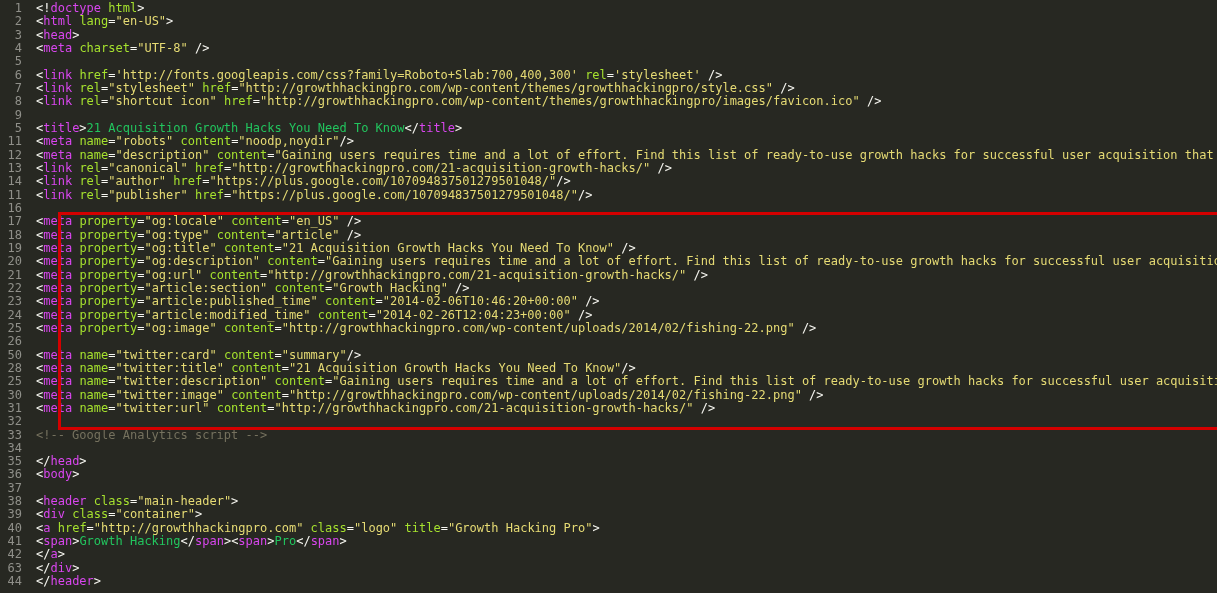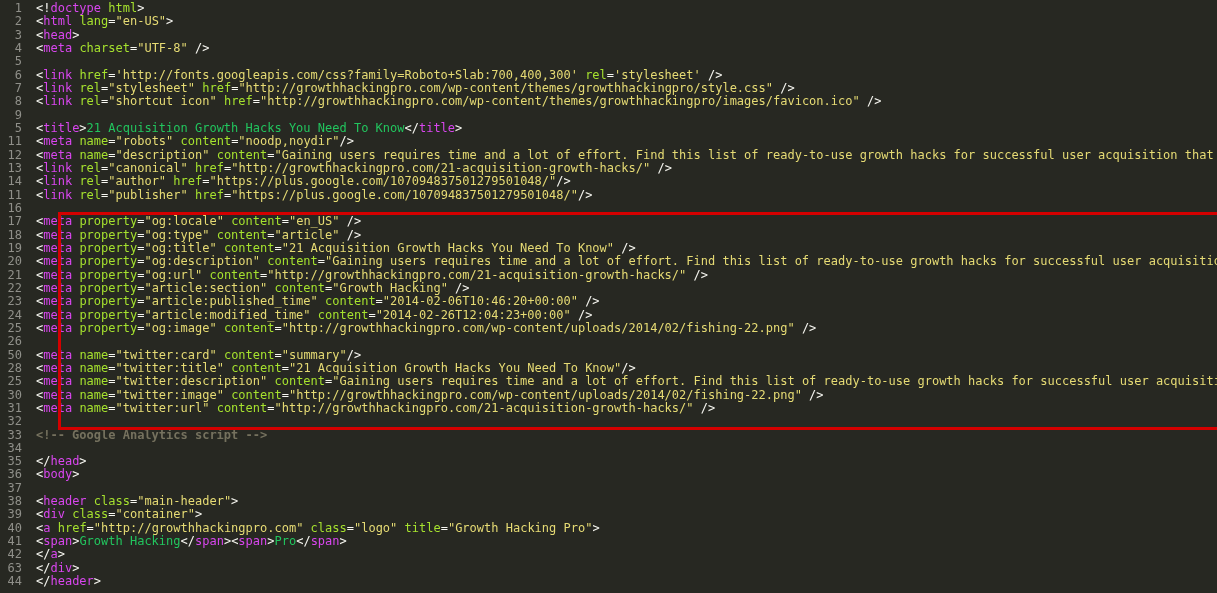--- a/index.html
+++ b/index.html
@@ -51,21 +51,21 @@
     pointer-events: none;
     z-index: 5;
   }
   
   .punc   { color: #f8f8f2; }
   .tag    { color: #d946ef; }
   .attr   { color: #a6e22e; }
   .op     { color: #f8f8f2; }
   .str    { color: #e6db74; }
   .txt    { color: #22c55e; }
-  .cmt    { color: #75715e; font-weight: bold; }
+  .cmt    { color: #75715e; }
   .ind    { display:inline-block; }
 </style>
 </head>
 <body>
 
 <div class="editor">
   <div class="gutter" id="gutter">
       <div>1</div>
       <div>2</div>
       <div>3</div>

